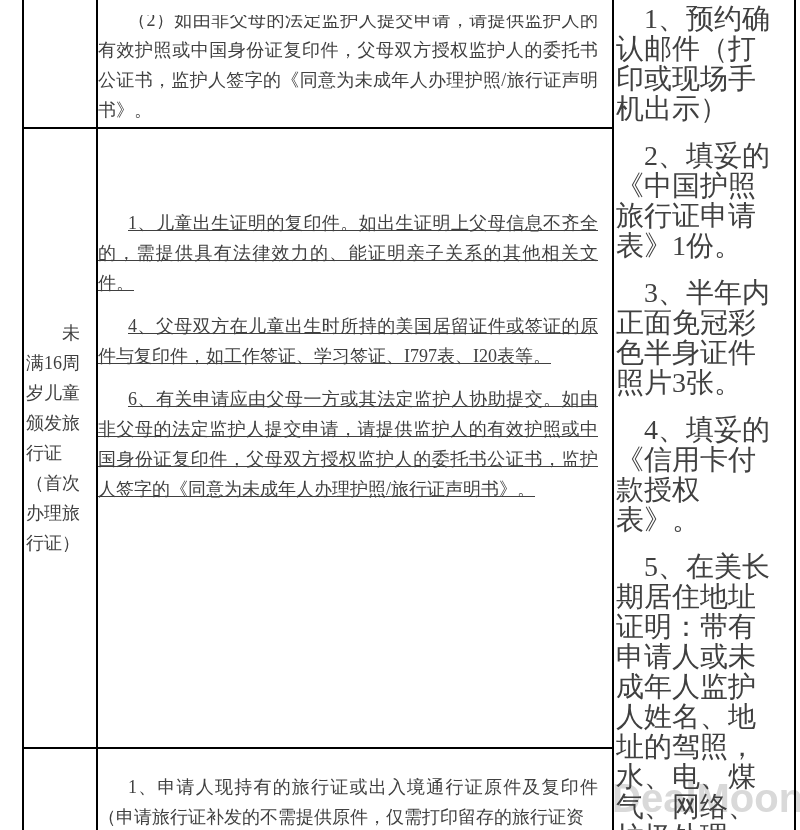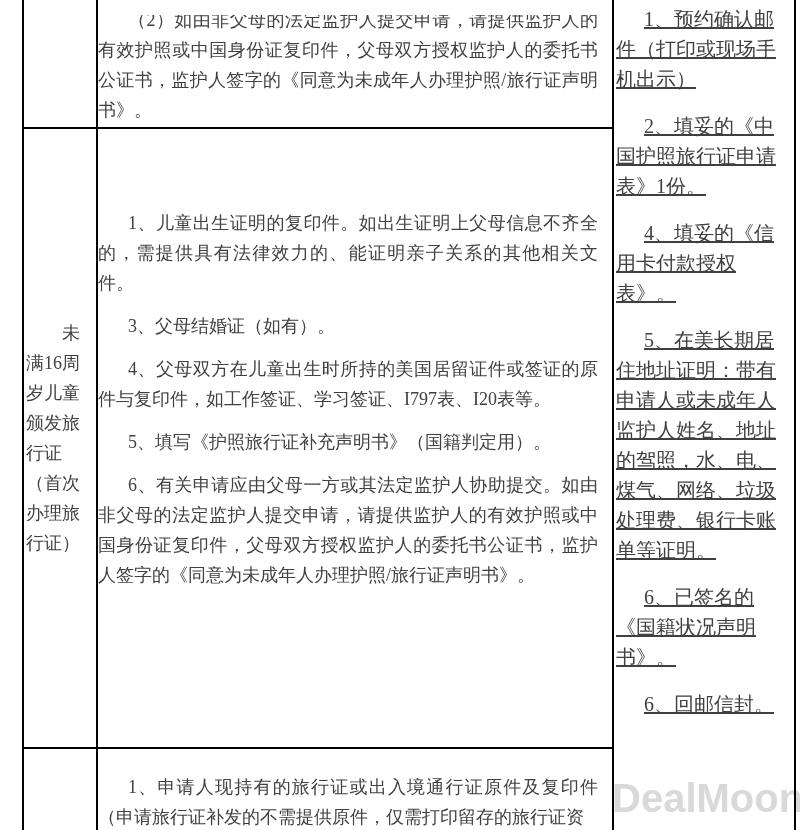--- a/index.html
+++ b/index.html
@@ -12,24 +12,24 @@
   .hline{position:absolute;height:2px;background:#000;}
   .cell{position:absolute;box-sizing:border-box;z-index:1;}
   .para{
     margin:0 0 13px 0;font-size:18px;line-height:30px;
     text-indent:30px;text-align:justify;text-justify:inter-ideograph;
   }
   .cell-row1{left:98px;top:15px;width:500px;height:126px;overflow:hidden;}
   .cell-row1 .para{margin-top:-10px;}
   .cell-row2-left{left:24px;top:130px;width:70px;height:616px;display:flex;align-items:center;justify-content:center;}
   .category-text{width:66px;font-size:18px;line-height:30px;text-indent:36px;}
-  .cell-row2-mid{left:98px;top:130px;width:500px;height:616px;padding-top:78px;overflow:hidden;}
+  .cell-row2-mid{left:98px;top:130px;width:500px;height:616px;padding-top:78px;overflow:hidden;text-decoration:underline;}
   .cell-row3{left:98px;top:750px;width:500px;height:104px;padding-top:22px;overflow:hidden;}
   .cell-right{left:616px;top:0;width:164px;height:830px;padding-top:4px;overflow:hidden;}
-  .cell-right .para{font-size:20px;line-height:30px;margin:0 0 17px 0;text-indent:28px;text-align:left;text-decoration:underline;}
+  .cell-right .para{font-size:28px;line-height:30px;margin:0 0 17px 0;text-indent:28px;text-align:left;}
   .watermark{
     position:absolute;left:612px;top:776px;z-index:0;
     font-family:"Liberation Sans","DejaVu Sans",sans-serif;
     font-size:40px;font-weight:bold;color:#d9d9d9;letter-spacing:0px;white-space:nowrap;
   }
 </style>
 </head>
 <body>
 
 <div id="canvas">
@@ -46,32 +46,31 @@
   <div class="cell cell-row1">
     <p class="para">（2）如由非父母的法定监护人提交申请，请提供监护人的有效护照或中国身份证复印件，父母双方授权监护人的委托书公证书，监护人签字的《同意为未成年人办理护照/旅行证声明书》。</p>
   </div>
 
   <div class="cell cell-row2-left">
     <div class="category-text">未满16周岁儿童颁发旅行证（首次办理旅行证）</div>
   </div>
 
   <div class="cell cell-row2-mid">
     <p class="para">1、儿童出生证明的复印件。如出生证明上父母信息不齐全的，需提供具有法律效力的、能证明亲子关系的其他相关文件。</p>
-    <p class="para">3、父母结婚证（如有）。</p>
     <p class="para">4、父母双方在儿童出生时所持的美国居留证件或签证的原件与复印件，如工作签证、学习签证、I797表、I20表等。</p>
-    <p class="para">5、填写《护照旅行证补充声明书》（国籍判定用）。</p>
     <p class="para">6、有关申请应由父母一方或其法定监护人协助提交。如由非父母的法定监护人提交申请，请提供监护人的有效护照或中国身份证复印件，父母双方授权监护人的委托书公证书，监护人签字的《同意为未成年人办理护照/旅行证声明书》。</p>
   </div>
 
   <div class="cell cell-row3">
     <p class="para">1、申请人现持有的旅行证或出入境通行证原件及复印件（申请旅行证补发的不需提供原件，仅需打印留存的旅行证资</p>
   </div>
 
   <div class="cell cell-right">
     <p class="para">1、预约确认邮件（打印或现场手机出示）</p>
     <p class="para">2、填妥的《中国护照旅行证申请表》1份。</p>
+    <p class="para">3、半年内正面免冠彩色半身证件照片3张。</p>
     <p class="para">4、填妥的《信用卡付款授权表》。</p>
     <p class="para">5、在美长期居住地址证明：带有申请人或未成年人监护人姓名、地址的驾照，水、电、煤气、网络、垃圾处理费、银行卡账单等证明。</p>
     <p class="para">6、已签名的《国籍状况声明书》。</p>
     <p class="para">6、回邮信封。</p>
   </div>
 
 </div>
 
 </body></html>

